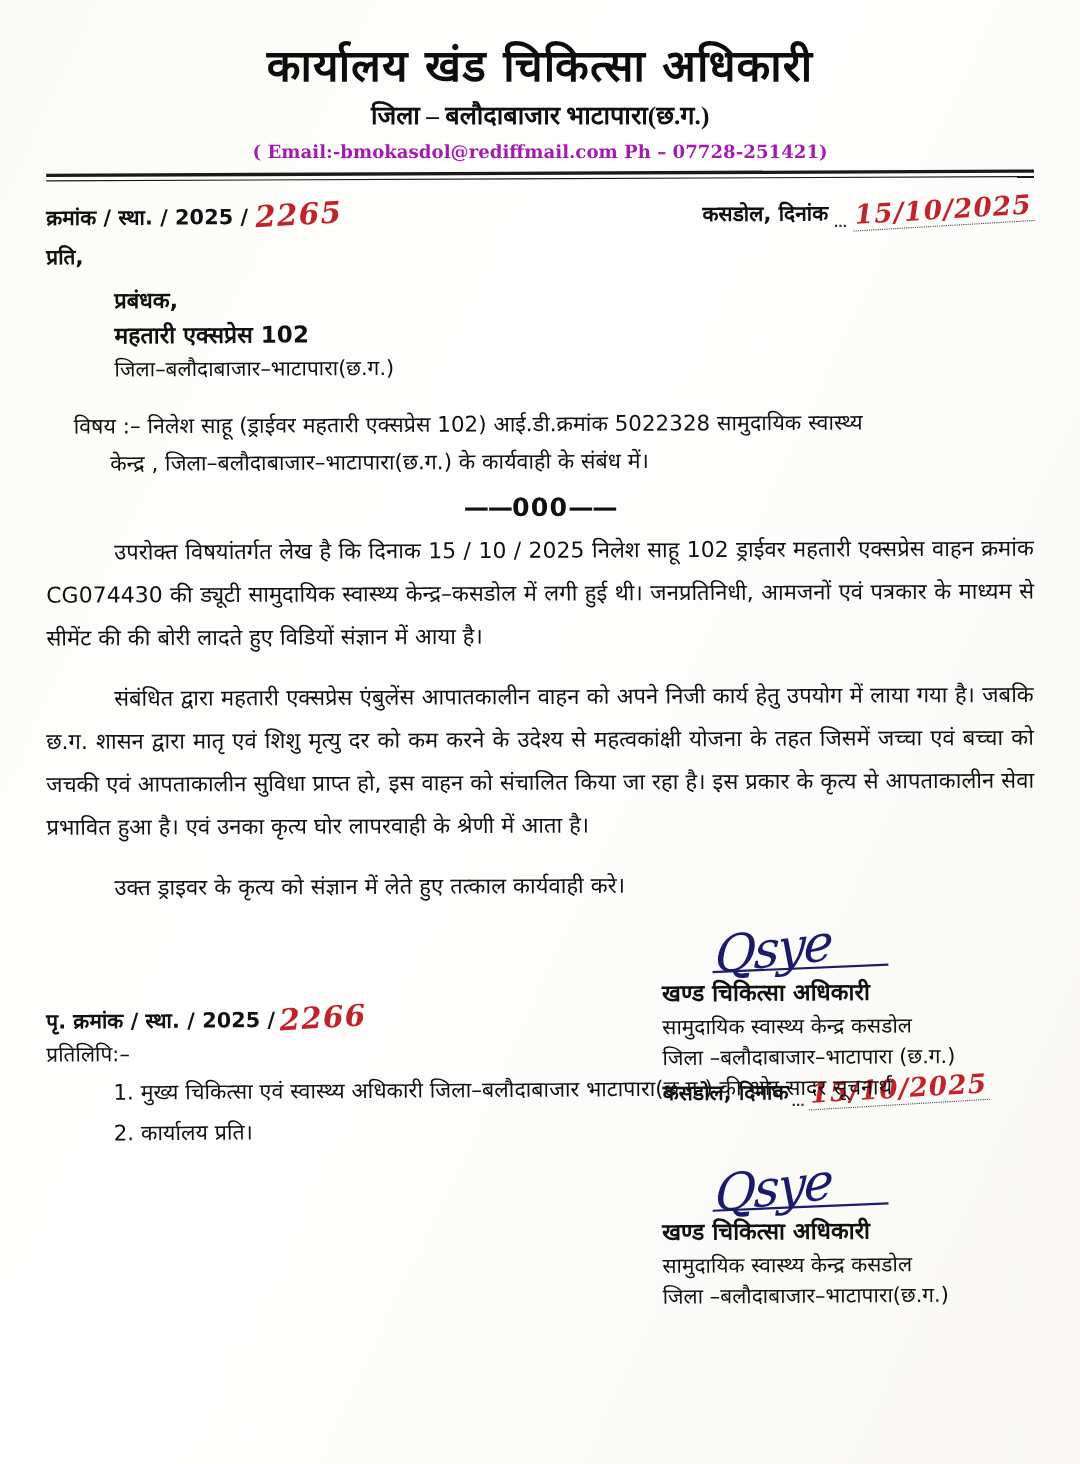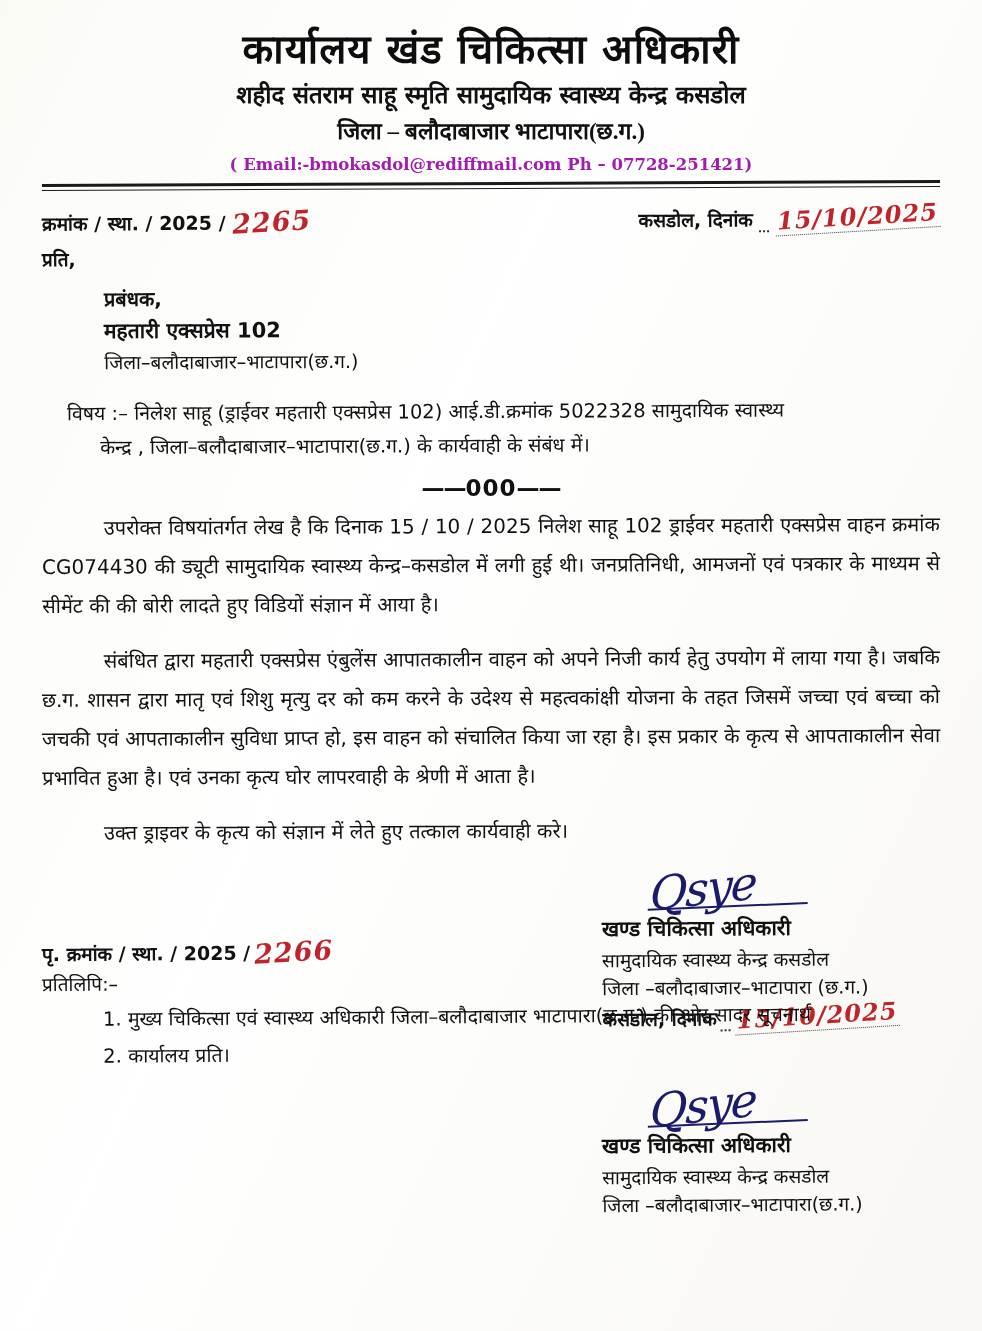--- a/index.html
+++ b/index.html
@@ -24,21 +24,21 @@
     content: "";
     position: absolute;
     inset: 0;
     background: linear-gradient(115deg, rgba(250,250,245,0.9) 0%, rgba(255,255,255,0.9) 40%, rgba(248,247,243,0.95) 100%);
     pointer-events: none;
     z-index: 0;
   }
   .content {
     position: relative;
     z-index: 1;
-    padding: 0 42px;
+    padding: 12px 42px;
   }
 
   
   .letterhead {
     text-align: center;
     padding-top: 26px;
   }
   .lh-title {
     font-family: "DejaVu Sans", sans-serif;
     font-weight: bold;
@@ -237,21 +237,20 @@
   }
 </style>
 </head>
 <body>
 
 <div class="page">
   <div class="content">
 
     <div class="letterhead">
       <div class="lh-title">कार्यालय खंड चिकित्सा अधिकारी</div>
-      <div class="lh-sub1">शहीद संतराम साहू स्मृति सामुदायिक स्वास्थ्य केन्द्र कसडोल</div>
       <div class="lh-sub2">जिला – बलौदाबाजार भाटापारा(छ.ग.)</div>
       <div class="lh-contact">( Email:-bmokasdol@rediffmail.com  Ph – 07728-251421)</div>
     </div>
     <div class="rule"></div>
 
     <div class="refrow">
       <div class="ref-left">
         <span>क्रमांक / स्था. / 2025 /</span>
         <span class="hand">2265</span>
       </div>

